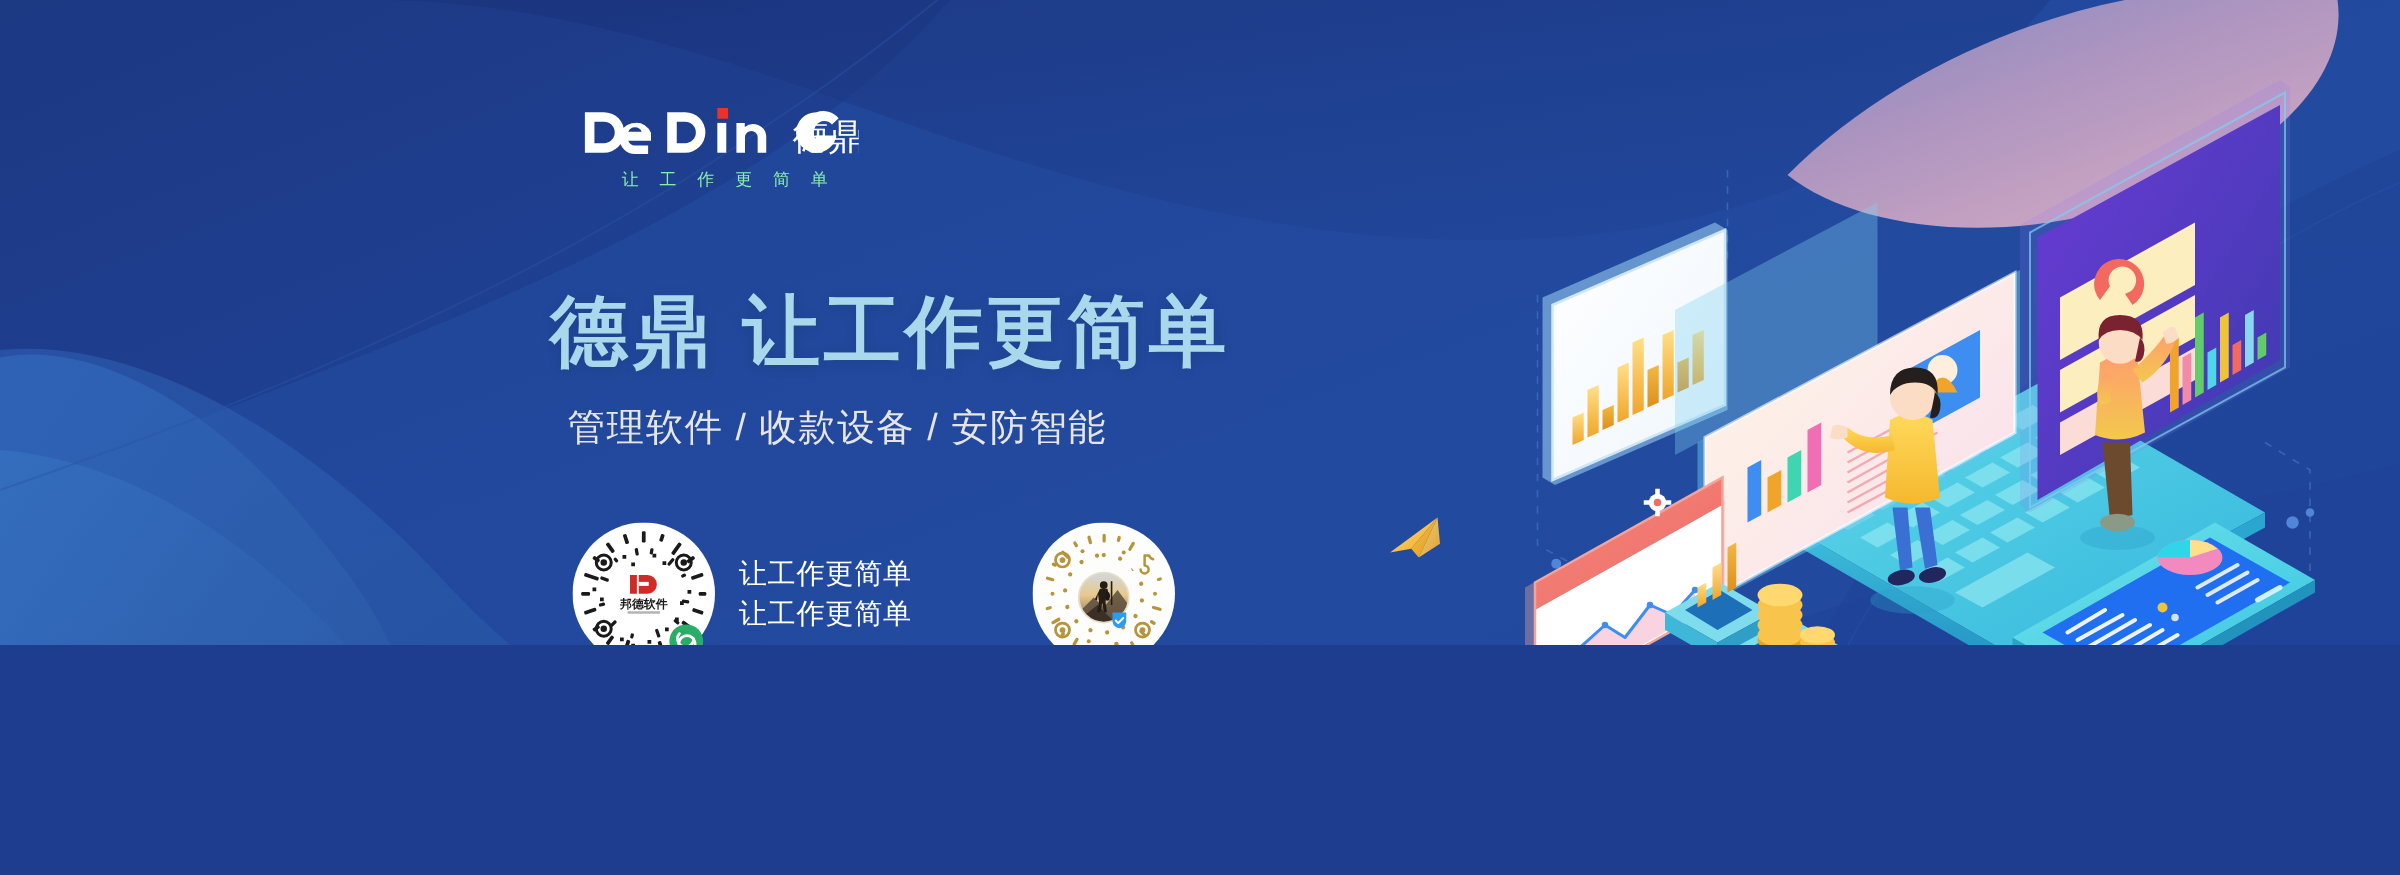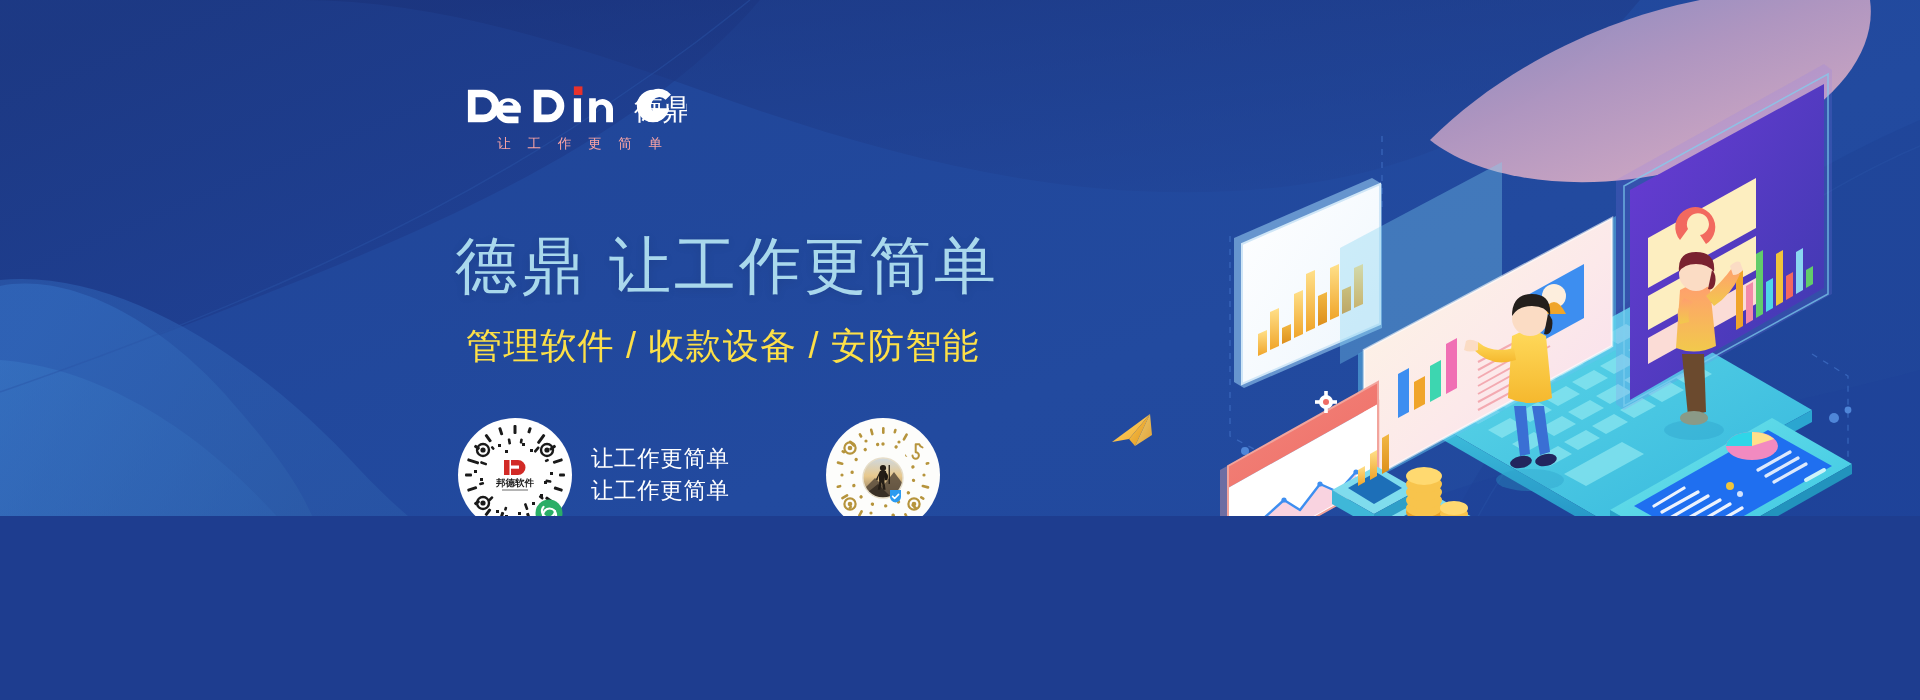--- a/index.html
+++ b/index.html
@@ -25,49 +25,49 @@
   .logo-block {
     position:absolute;
     left:466px; top:84px;
     width:230px;
   }
   .logo-mark { position:relative; height:42px; display:block; }
   .logo-tagline {
     margin-top:9px;
     font-size:13.5px;
     letter-spacing:6.5px;
-    color:#fca5a5;
+    color:#86efac;
     text-align:center;
     padding-left:4px;
     white-space:nowrap;
     font-weight:400;
   }
 
   
   .headline {
     position:absolute;
-    left:455px; top:235px;
+    left:440px; top:235px;
     font-size:62px;
     line-height:1;
     letter-spacing:3px;
     color:#a9d8ec;
-    font-weight:400;
+    font-weight:700;
     white-space:nowrap;
     text-shadow:0 2px 10px rgba(0,0,0,0.10);
   }
   .headline .hl-brand { letter-spacing:4px; }
   .headline .hl-gap { display:inline-block; width:22px; }
 
   .subhead {
     position:absolute;
-    left:466px; top:328px;
-    font-size:36px;
+    left:454px; top:328px;
+    font-size:30px;
     line-height:1;
     letter-spacing:1.2px;
-    color:#fde047;
+    color:#e5e5e5;
     font-weight:400;
     white-space:nowrap;
   }
 
   
   .qr-row { position:absolute; left:458px; top:418px; display:flex; gap:96px; }
   .qr-item { display:flex; align-items:center; gap:19px; }
   .qr-disc { position:relative; width:114px; height:114px; flex:0 0 114px; }
   .qr-caption {
     color:#ffffff;

